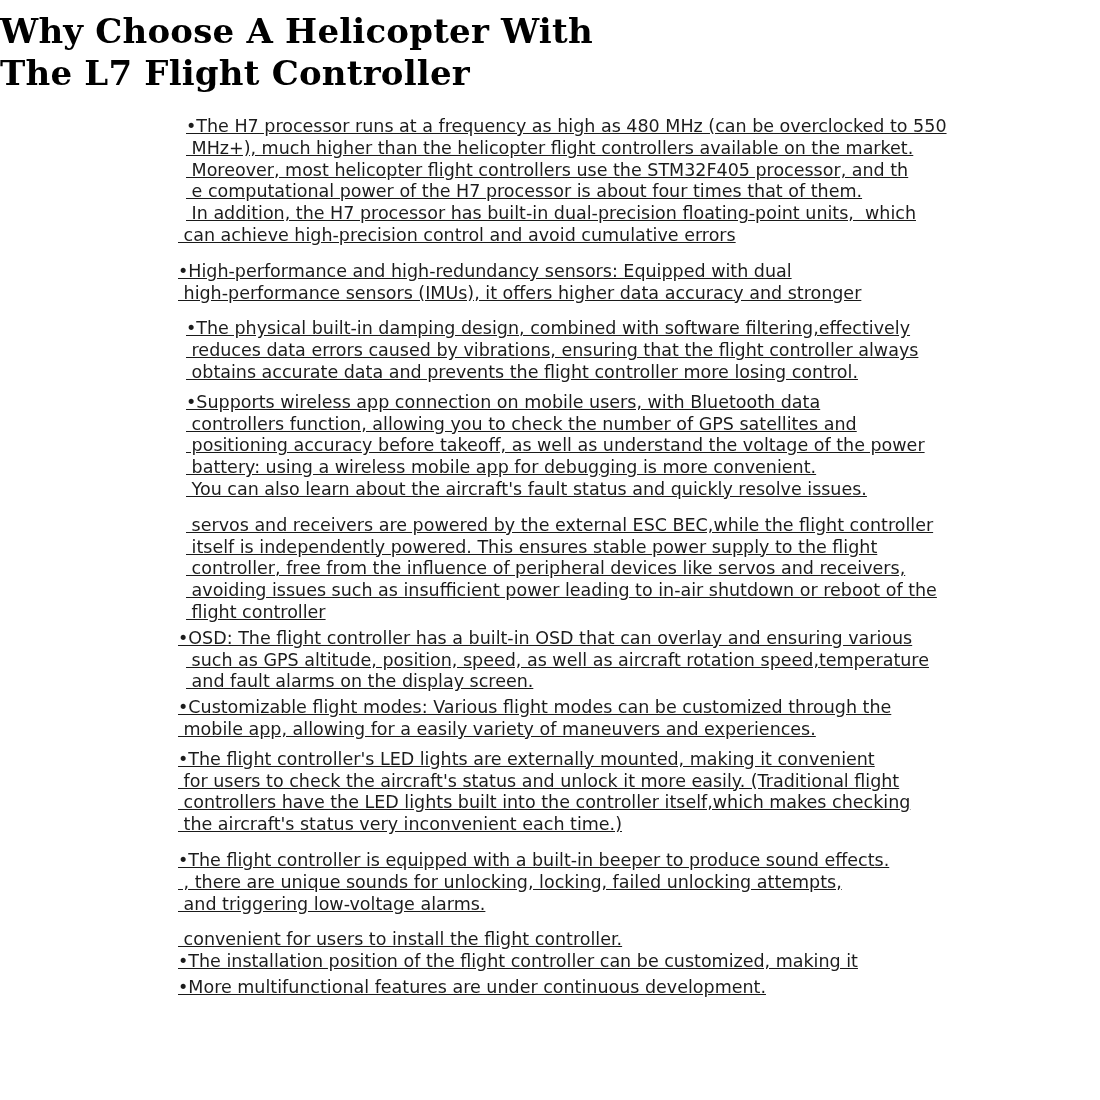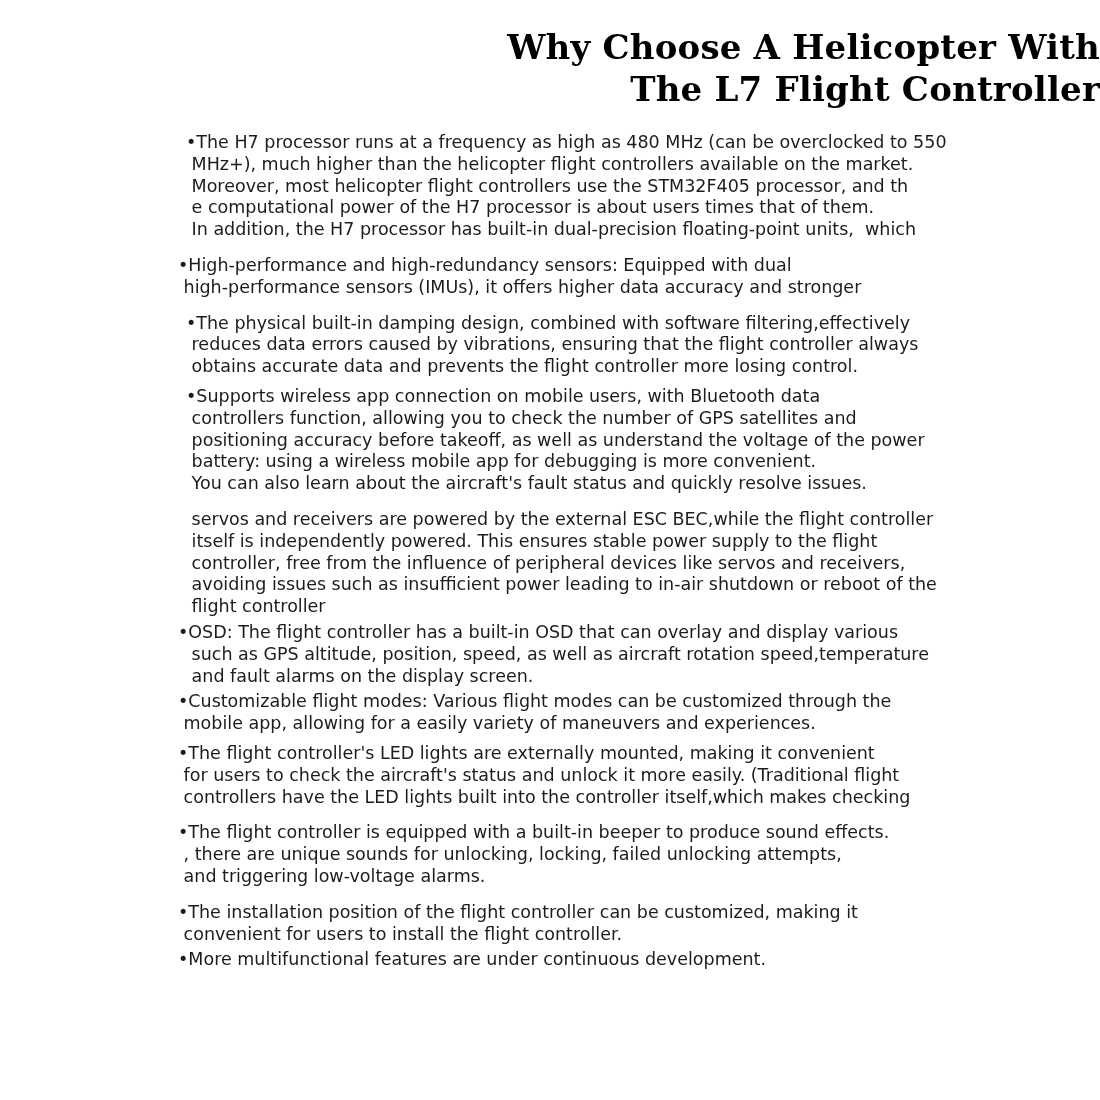--- a/index.html
+++ b/index.html
@@ -15,38 +15,39 @@
     overflow: hidden;
   }
   .page {
     width: 1100px;
     height: 1100px;
     position: relative;
     box-sizing: border-box;
     padding: 0;
   }
   .title-block {
-    text-align: right;
-    padding-top: 26px;
+    text-align: left;
+    padding-top: 10px;
   }
   .title-line {
     font-family: "DejaVu Serif", serif;
     font-weight: bold;
     font-size: 34px;
     line-height: 42px;
     color: #000000;
     letter-spacing: 0.2px;
   }
   .body-block {
     margin-top: 22px;
     padding-left: 178px;
     padding-right: 150px;
   }
   .bullet-group {
     margin-bottom: 14px;
+    text-decoration: underline;
   }
   .bullet-line {
     font-size: 17.5px;
     line-height: 21.8px;
     color: #1c1c1c;
     white-space: pre;
   }
   .indent-1 { padding-left: 8px; }
   .indent-0 { padding-left: 0px; }
   .tight { margin-bottom: 4px; }
@@ -61,22 +62,23 @@
     <div class="title-line">Why Choose A Helicopter With</div>
     <div class="title-line">The L7 Flight Controller</div>
   </div>
 
   <div class="body-block">
 
     <div class="bullet-group">
       <div class="bullet-line indent-1">•The H7 processor runs at a frequency as high as 480 MHz (can be overclocked to 550</div>
       <div class="bullet-line indent-1"> MHz+), much higher than the helicopter flight controllers available on the market.</div>
       <div class="bullet-line indent-1"> Moreover, most helicopter flight controllers use the STM32F405 processor, and th</div>
-      <div class="bullet-line indent-1"> e computational power of the H7 processor is about users times that of them.</div>
+      <div class="bullet-line indent-1"> e computational power of the H7 processor is about four times that of them.</div>
       <div class="bullet-line indent-1"> In addition, the H7 processor has built-in dual-precision floating-point units,  which</div>
+      <div class="bullet-line indent-0"> can achieve high-precision control and avoid cumulative errors</div>
     </div>
 
     <div class="bullet-group">
       <div class="bullet-line indent-0">•High-performance and high-redundancy sensors: Equipped with dual</div>
       <div class="bullet-line indent-0"> high-performance sensors (IMUs), it offers higher data accuracy and stronger</div>
     </div>
 
     <div class="bullet-group group-gap-sm">
       <div class="bullet-line indent-1">•The physical built-in damping design, combined with software filtering,effectively</div>
       <div class="bullet-line indent-1"> reduces data errors caused by vibrations, ensuring that the flight controller always</div>
@@ -93,46 +95,47 @@
 
     <div class="bullet-group tight">
       <div class="bullet-line indent-1"> servos and receivers are powered by the external ESC BEC,while the flight controller</div>
       <div class="bullet-line indent-1"> itself is independently powered. This ensures stable power supply to the flight</div>
       <div class="bullet-line indent-1"> controller, free from the influence of peripheral devices like servos and receivers,</div>
       <div class="bullet-line indent-1"> avoiding issues such as insufficient power leading to in-air shutdown or reboot of the</div>
       <div class="bullet-line indent-1"> flight controller</div>
     </div>
 
     <div class="bullet-group tight">
-      <div class="bullet-line indent-0">•OSD: The flight controller has a built-in OSD that can overlay and display various</div>
+      <div class="bullet-line indent-0">•OSD: The flight controller has a built-in OSD that can overlay and ensuring various</div>
       <div class="bullet-line indent-1"> such as GPS altitude, position, speed, as well as aircraft rotation speed,temperature</div>
       <div class="bullet-line indent-1"> and fault alarms on the display screen.</div>
     </div>
 
     <div class="bullet-group group-gap-sm">
       <div class="bullet-line indent-0">•Customizable flight modes: Various flight modes can be customized through the</div>
       <div class="bullet-line indent-0"> mobile app, allowing for a easily variety of maneuvers and experiences.</div>
     </div>
 
     <div class="bullet-group">
       <div class="bullet-line indent-0">•The flight controller's LED lights are externally mounted, making it convenient</div>
       <div class="bullet-line indent-0"> for users to check the aircraft's status and unlock it more easily. (Traditional flight</div>
       <div class="bullet-line indent-0"> controllers have the LED lights built into the controller itself,which makes checking</div>
+      <div class="bullet-line indent-0"> the aircraft's status very inconvenient each time.)</div>
     </div>
 
     <div class="bullet-group">
       <div class="bullet-line indent-0">•The flight controller is equipped with a built-in beeper to produce sound effects.</div>
       <div class="bullet-line indent-0"> , there are unique sounds for unlocking, locking, failed unlocking attempts,</div>
       <div class="bullet-line indent-0"> and triggering low-voltage alarms.</div>
     </div>
 
 
     <div class="bullet-group tight">
+      <div class="bullet-line indent-0"> convenient for users to install the flight controller.</div>
       <div class="bullet-line indent-0">•The installation position of the flight controller can be customized, making it</div>
-      <div class="bullet-line indent-0"> convenient for users to install the flight controller.</div>
     </div>
 
     <div class="bullet-group">
       <div class="bullet-line indent-0">•More multifunctional features are under continuous development.</div>
     </div>
 
   </div>
 </div>
 
 </body></html>

